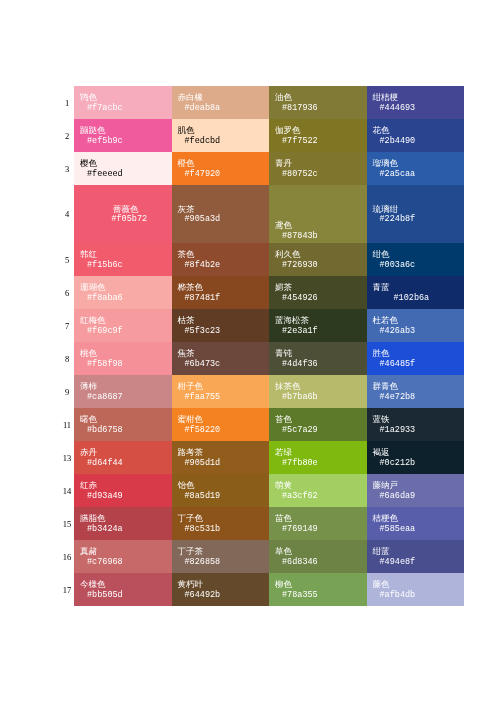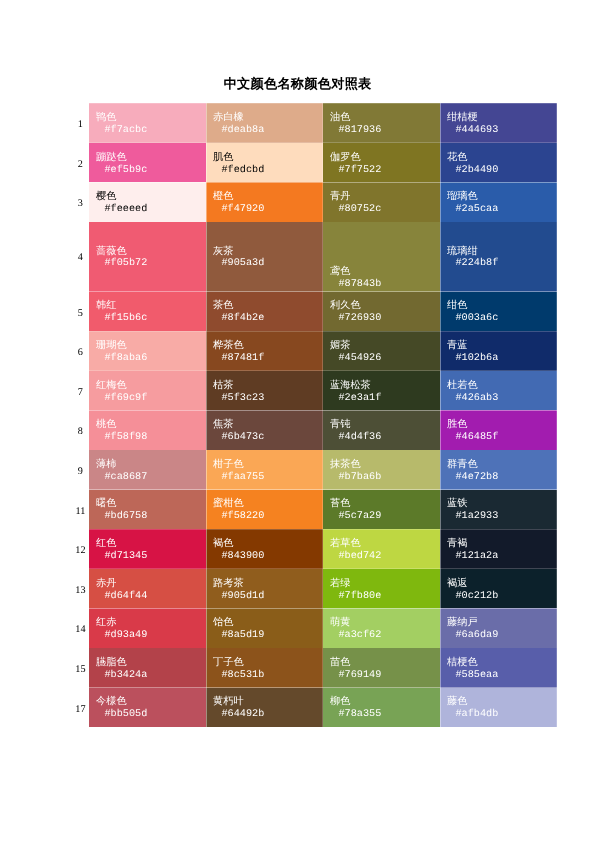--- a/index.html
+++ b/index.html
@@ -73,21 +73,20 @@
     font-size: 8.5px;
     font-family: "Liberation Mono", "DejaVu Sans Mono", monospace;
     padding-left: 7px;
     white-space: nowrap;
   }
 </style>
 </head>
 <body>
 
 <div id="page">
-  <div id="doc-title">中文颜色名称颜色对照表</div>
   <table id="color-table">
     <tbody>
         <tr>
           <td class="rownum">1</td>
           <td class="swatch" style="background: rgb(247, 172, 188);">
             <span class="cname" style="color: rgb(255, 255, 255);">鸨色</span>
             <span class="chex" style="color: rgb(255, 255, 255);">#f7acbc</span>
           </td>
           <td class="swatch" style="background: rgb(222, 171, 138);">
             <span class="cname" style="color: rgb(255, 255, 255);">赤白橡</span>
@@ -135,21 +134,21 @@
             <span class="cname" style="color: rgb(255, 255, 255);">青丹</span>
             <span class="chex" style="color: rgb(255, 255, 255);">#80752c</span>
           </td>
           <td class="swatch" style="background: rgb(42, 92, 170);">
             <span class="cname" style="color: rgb(255, 255, 255);">瑠璃色</span>
             <span class="chex" style="color: rgb(255, 255, 255);">#2a5caa</span>
           </td>
         </tr>
         <tr>
           <td class="rownum">4</td>
-          <td class="swatch" style="background: rgb(240, 91, 114);">
+          <td class="swatch" style="background: rgb(240, 91, 114); text-align: center;">
             <span class="cname" style="color: rgb(255, 255, 255);">蔷薇色</span>
             <span class="chex" style="color: rgb(255, 255, 255); font-family: Liberation Mono, monospace;">#f05b72</span>
           </td>
           <td class="swatch" style="background: rgb(144, 90, 61);">
             <span class="cname" style="color: rgb(255, 255, 255);">灰茶</span>
             <span class="chex" style="color: rgb(255, 255, 255);">#905a3d</span>
           </td>
           <td class="swatch" style="background: rgb(135, 132, 59);">
             <span class="cname" style="color: rgb(255, 255, 255); margin-top: 33px;">鸢色</span>
             <span class="chex" style="color: rgb(255, 255, 255);">#87843b</span>
@@ -187,21 +186,21 @@
           <td class="swatch" style="background: rgb(135, 72, 31);">
             <span class="cname" style="color: rgb(255, 255, 255);">桦茶色</span>
             <span class="chex" style="color: rgb(255, 255, 255);">#87481f</span>
           </td>
           <td class="swatch" style="background: rgb(69, 73, 38);">
             <span class="cname" style="color: rgb(255, 255, 255);">媚茶</span>
             <span class="chex" style="color: rgb(255, 255, 255);">#454926</span>
           </td>
           <td class="swatch" style="background: rgb(16, 43, 106);">
             <span class="cname" style="color: rgb(255, 255, 255);">青蓝</span>
-            <span class="chex" style="color: rgb(255, 255, 255);">#102b6a</span>
+            <span class="chex" style="color: rgb(255, 255, 255); margin-left: 14px;">#102b6a</span>
           </td>
         </tr>
         <tr>
           <td class="rownum">7</td>
           <td class="swatch" style="background: rgb(246, 156, 159);">
             <span class="cname" style="color: rgb(255, 255, 255);">红梅色</span>
             <span class="chex" style="color: rgb(255, 255, 255);">#f69c9f</span>
           </td>
           <td class="swatch" style="background: rgb(95, 60, 35);">
             <span class="cname" style="color: rgb(255, 255, 255);">枯茶</span>
@@ -223,21 +222,21 @@
             <span class="chex" style="color: rgb(255, 255, 255);">#f58f98</span>
           </td>
           <td class="swatch" style="background: rgb(107, 71, 60);">
             <span class="cname" style="color: rgb(255, 255, 255);">焦茶</span>
             <span class="chex" style="color: rgb(255, 255, 255);">#6b473c</span>
           </td>
           <td class="swatch" style="background: rgb(77, 79, 54);">
             <span class="cname" style="color: rgb(255, 255, 255);">青钝</span>
             <span class="chex" style="color: rgb(255, 255, 255);">#4d4f36</span>
           </td>
-          <td class="swatch" style="background: #a21caf;">
+          <td class="swatch" style="background: #1d4ed8;">
             <span class="cname" style="color: rgb(255, 255, 255);">胜色</span>
             <span class="chex" style="color: rgb(255, 255, 255);">#46485f</span>
           </td>
         </tr>
         <tr>
           <td class="rownum">9</td>
           <td class="swatch" style="background: rgb(202, 134, 135);">
             <span class="cname" style="color: rgb(255, 255, 255);">薄柿</span>
             <span class="chex" style="color: rgb(255, 255, 255);">#ca8687</span>
           </td>
@@ -267,39 +266,20 @@
           <td class="swatch" style="background: rgb(92, 122, 41);">
             <span class="cname" style="color: rgb(255, 255, 255);">苔色</span>
             <span class="chex" style="color: rgb(255, 255, 255);">#5c7a29</span>
           </td>
           <td class="swatch" style="background: rgb(26, 41, 51);">
             <span class="cname" style="color: rgb(255, 255, 255);">蓝铁</span>
             <span class="chex" style="color: rgb(255, 255, 255);">#1a2933</span>
           </td>
         </tr>
         <tr>
-          <td class="rownum">12</td>
-          <td class="swatch" style="background: rgb(215, 19, 69);">
-            <span class="cname" style="color: rgb(255, 255, 255);">红色</span>
-            <span class="chex" style="color: rgb(255, 255, 255);">#d71345</span>
-          </td>
-          <td class="swatch" style="background: rgb(132, 57, 0);">
-            <span class="cname" style="color: rgb(255, 255, 255);">褐色</span>
-            <span class="chex" style="color: rgb(255, 255, 255);">#843900</span>
-          </td>
-          <td class="swatch" style="background: rgb(190, 215, 66);">
-            <span class="cname" style="color: rgb(255, 255, 255);">若草色</span>
-            <span class="chex" style="color: rgb(255, 255, 255);">#bed742</span>
-          </td>
-          <td class="swatch" style="background: rgb(18, 26, 42);">
-            <span class="cname" style="color: rgb(255, 255, 255);">青褐</span>
-            <span class="chex" style="color: rgb(255, 255, 255);">#121a2a</span>
-          </td>
-        </tr>
-        <tr>
           <td class="rownum">13</td>
           <td class="swatch" style="background: rgb(214, 79, 68);">
             <span class="cname" style="color: rgb(255, 255, 255);">赤丹</span>
             <span class="chex" style="color: rgb(255, 255, 255);">#d64f44</span>
           </td>
           <td class="swatch" style="background: rgb(144, 93, 29);">
             <span class="cname" style="color: rgb(255, 255, 255);">路考茶</span>
             <span class="chex" style="color: rgb(255, 255, 255);">#905d1d</span>
           </td>
           <td class="swatch" style="background: rgb(127, 184, 14);">
@@ -340,20 +320,39 @@
             <span class="cname" style="color: rgb(255, 255, 255);">丁子色</span>
             <span class="chex" style="color: rgb(255, 255, 255);">#8c531b</span>
           </td>
           <td class="swatch" style="background: rgb(118, 145, 73);">
             <span class="cname" style="color: rgb(255, 255, 255);">苗色</span>
             <span class="chex" style="color: rgb(255, 255, 255);">#769149</span>
           </td>
           <td class="swatch" style="background: rgb(88, 94, 170);">
             <span class="cname" style="color: rgb(255, 255, 255);">桔梗色</span>
             <span class="chex" style="color: rgb(255, 255, 255);">#585eaa</span>
+          </td>
+        </tr>
+        <tr>
+          <td class="rownum">16</td>
+          <td class="swatch" style="background: rgb(199, 105, 104);">
+            <span class="cname" style="color: rgb(255, 255, 255);">真赭</span>
+            <span class="chex" style="color: rgb(255, 255, 255);">#c76968</span>
+          </td>
+          <td class="swatch" style="background: rgb(130, 104, 88);">
+            <span class="cname" style="color: rgb(255, 255, 255);">丁子茶</span>
+            <span class="chex" style="color: rgb(255, 255, 255);">#826858</span>
+          </td>
+          <td class="swatch" style="background: rgb(109, 131, 70);">
+            <span class="cname" style="color: rgb(255, 255, 255);">草色</span>
+            <span class="chex" style="color: rgb(255, 255, 255);">#6d8346</span>
+          </td>
+          <td class="swatch" style="background: rgb(73, 78, 143);">
+            <span class="cname" style="color: rgb(255, 255, 255);">绀蓝</span>
+            <span class="chex" style="color: rgb(255, 255, 255);">#494e8f</span>
           </td>
         </tr>
         <tr>
           <td class="rownum">17</td>
           <td class="swatch" style="background: rgb(187, 80, 93);">
             <span class="cname" style="color: rgb(255, 255, 255);">今様色</span>
             <span class="chex" style="color: rgb(255, 255, 255);">#bb505d</span>
           </td>
           <td class="swatch" style="background: rgb(100, 73, 43);">
             <span class="cname" style="color: rgb(255, 255, 255);">黄朽叶</span>

